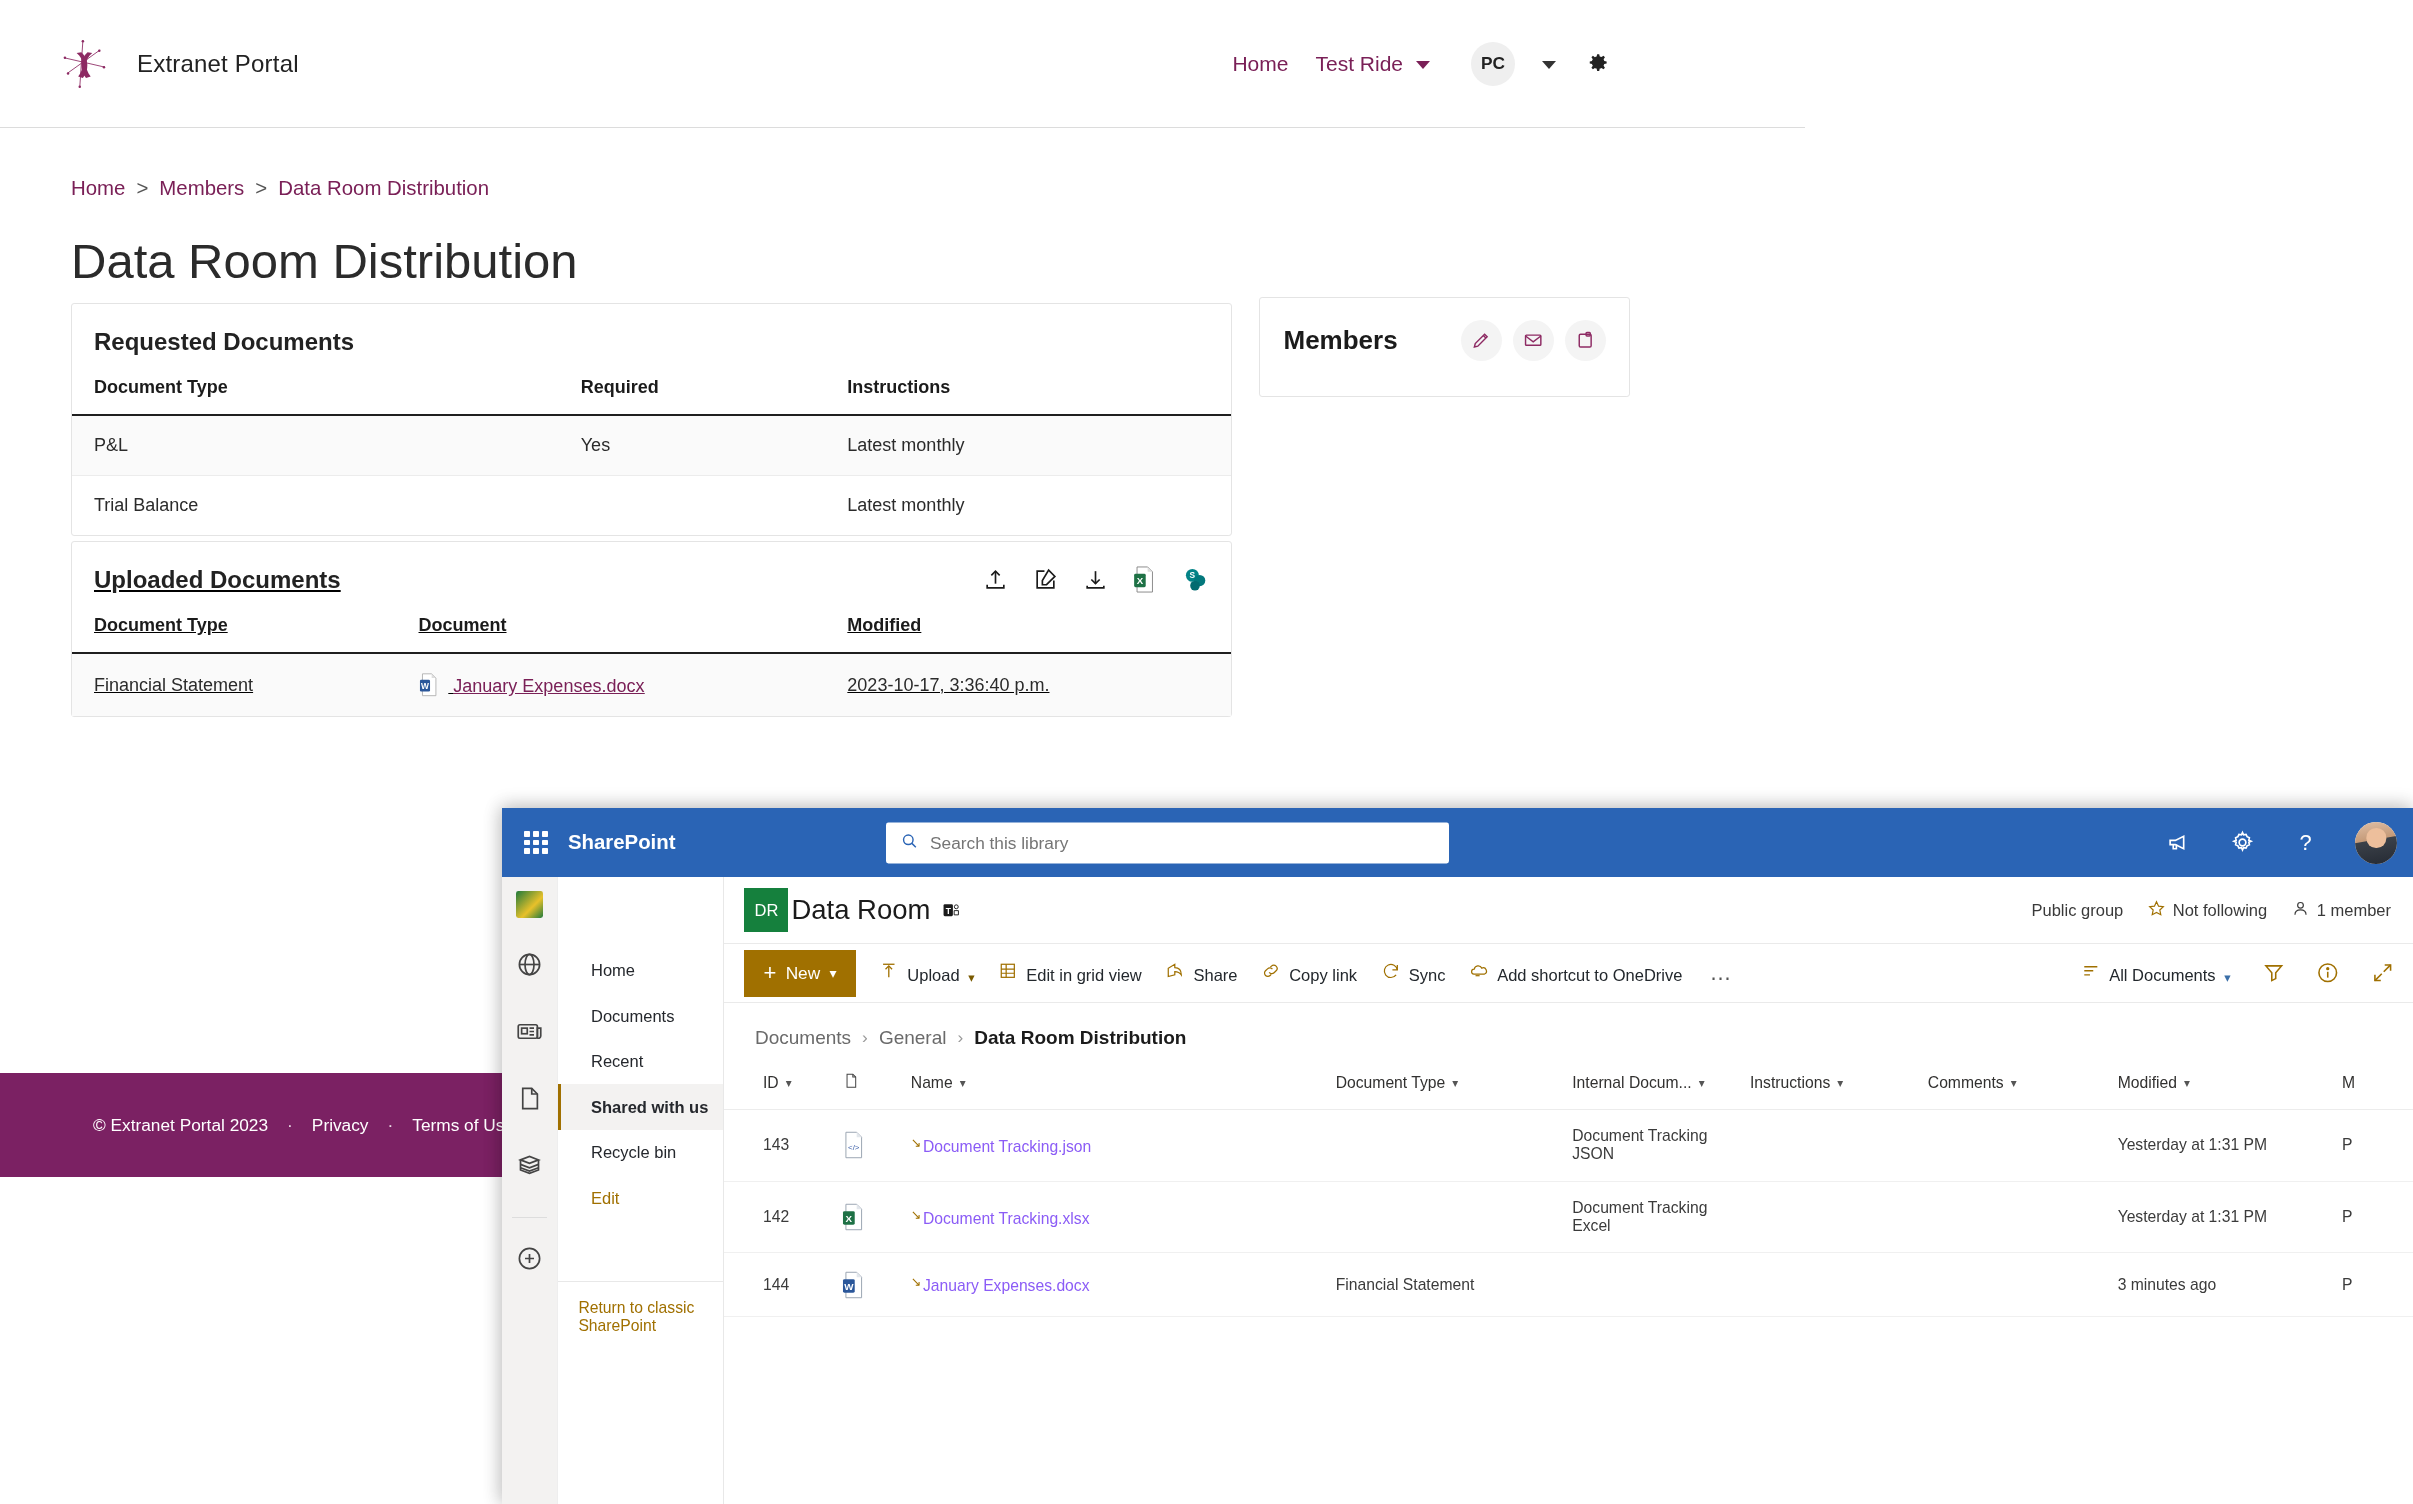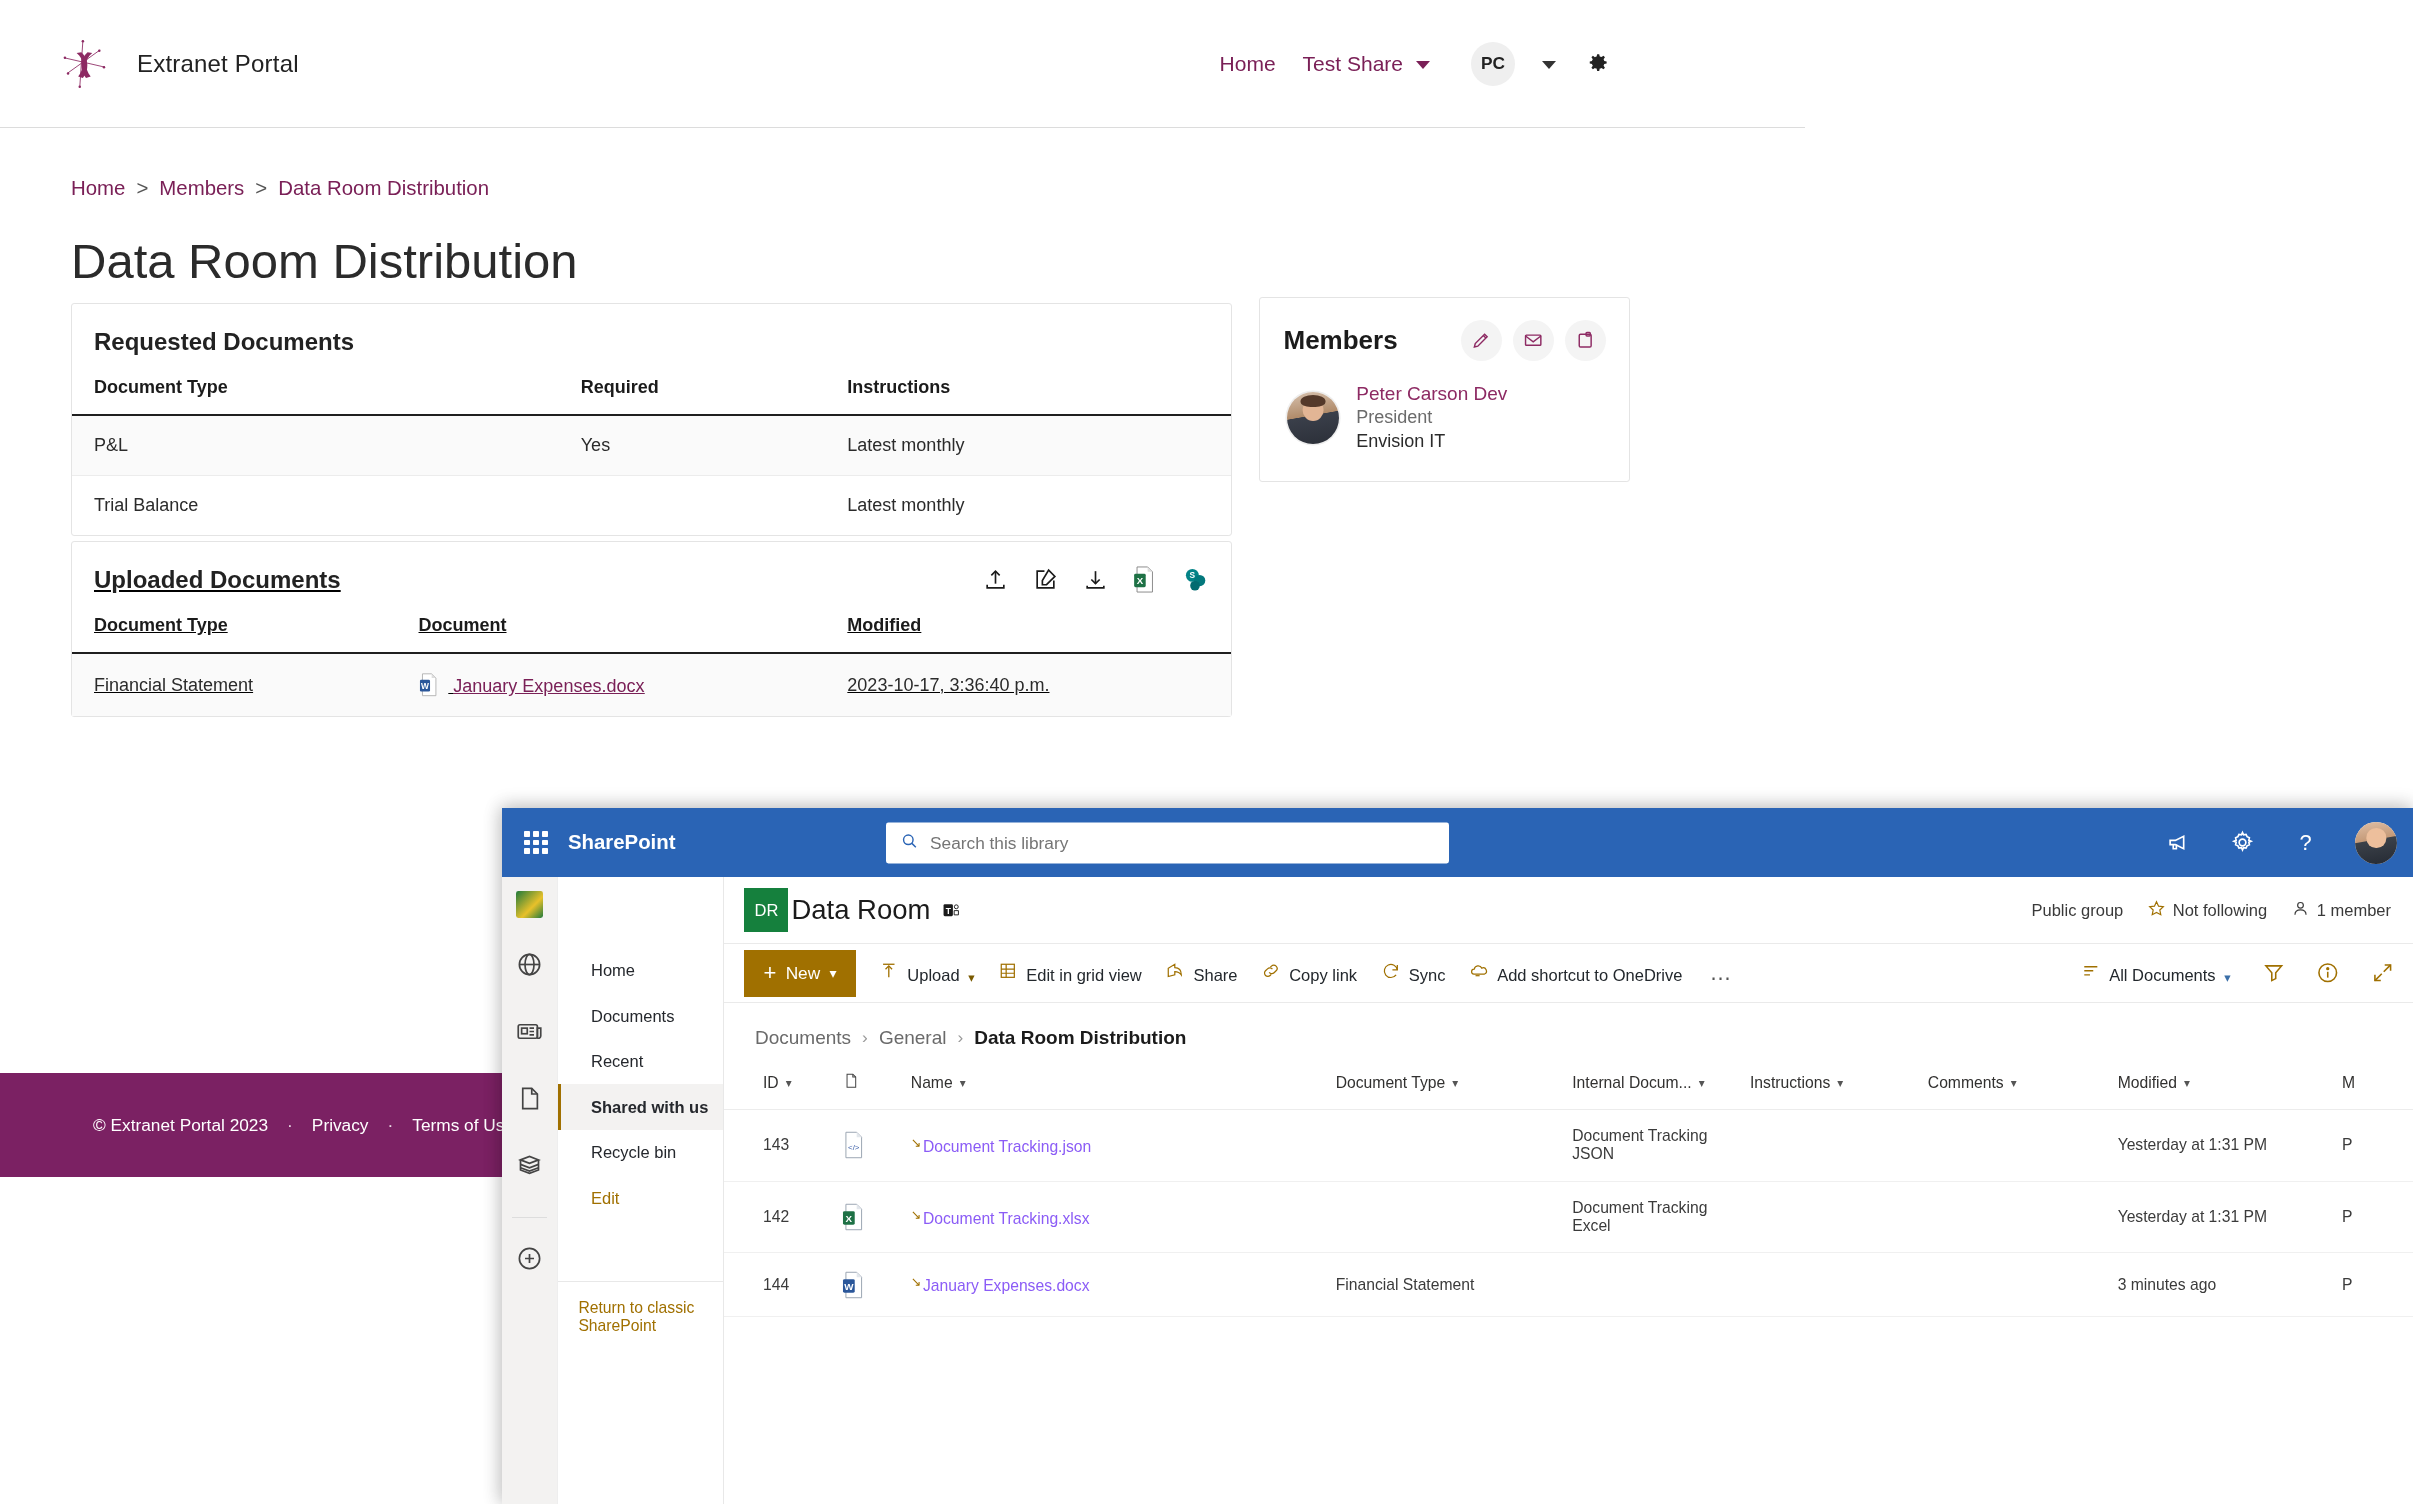--- a/index.html
+++ b/index.html
@@ -267,21 +267,21 @@
             </g>
             <path d="M20 18 C30 26, 30 38, 22 48 L28 50 C36 40, 36 26, 26 17 Z" fill="#8d2a63"></path>
             <path d="M40 18 C30 26, 30 38, 38 48 L32 50 C24 40, 24 26, 34 17 Z" fill="#8d2a63"></path>
           </svg>
         </div>
         <div class="brand-title">Extranet Portal</div>
       </div>
 
       <div class="portal-nav">
         <a class="nav-link">Home</a>
-        <a class="nav-link">Test Share</a>
+        <a class="nav-link">Test Ride</a>
         <span class="nav-caret"></span>
         <span class="avatar-pill">PC</span>
         <span class="pill-caret"></span>
         <span>
           <svg class="gear-svg" viewBox="0 0 24 24" fill="#222">
             <path d="M12 8a4 4 0 100 8 4 4 0 000-8zm0 6.2A2.2 2.2 0 1112 9.8a2.2 2.2 0 010 4.4z"></path>
             <path d="M21 12.9v-1.8l-2.1-.5a7 7 0 00-.6-1.5l1.2-1.8-1.3-1.3-1.8 1.2a7 7 0 00-1.5-.6L14.4 4.6h-1.8l-.5 2.1a7 7 0 00-1.5.6L8.8 6.1 7.5 7.4l1.2 1.8a7 7 0 00-.6 1.5l-2.1.4v1.8l2.1.5c.14.52.35 1.02.6 1.5l-1.2 1.8 1.3 1.3 1.8-1.2c.48.25.98.46 1.5.6l.5 2.1h1.8l.5-2.1c.52-.14 1.02-.35 1.5-.6l1.8 1.2 1.3-1.3-1.2-1.8c.25-.48.46-.98.6-1.5l2.1-.5z"></path>
           </svg>
         </span>
       </div>
@@ -339,28 +339,20 @@
               <rect x="3" y="6" width="18" height="12" rx="1"></rect>
                 <path d="M3 7l9 7 9-7"></path>
             </svg>
           </span>
           <span class="round-btn">
             <svg viewBox="0 0 24 24" fill="none" stroke="#8d2a63" stroke-width="1.7">
               <rect x="5" y="5" width="14" height="15" rx="1.5"></rect>
                 <rect x="13" y="3" width="5" height="4" rx="1"></rect>
             </svg>
           </span>
-        </div>
-      </div>
-      <div class="member-row">
-        <div class="member-photo"></div>
-        <div class="member-meta">
-          <div class="member-name">Peter Carson Dev</div>
-          <div class="member-role">President</div>
-          <div class="member-org">Envision IT</div>
         </div>
       </div>
     </div>
 
     <div class="card up-card">
       <div class="card-head">
         <span class="card-title">Uploaded Documents</span>
         <div class="up-tools">
           <span class="tool-ico">
             <svg viewBox="0 0 24 24" width="25" height="25" fill="none" stroke="#1b1b1b" stroke-width="1.6">

